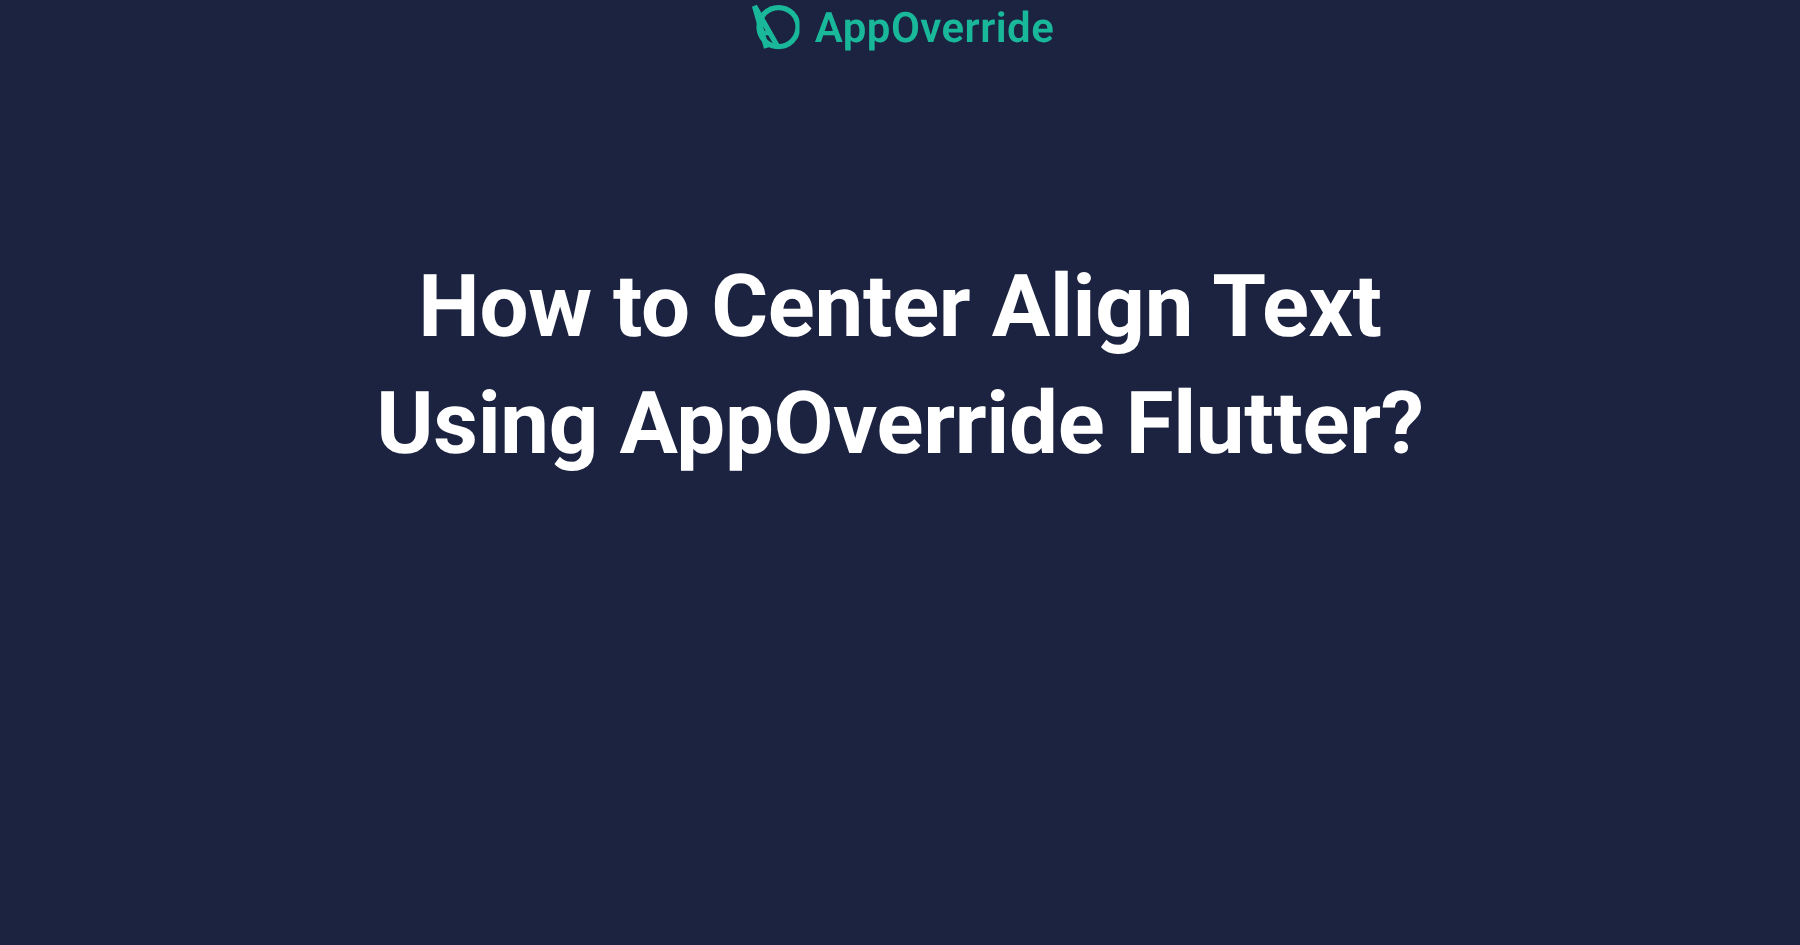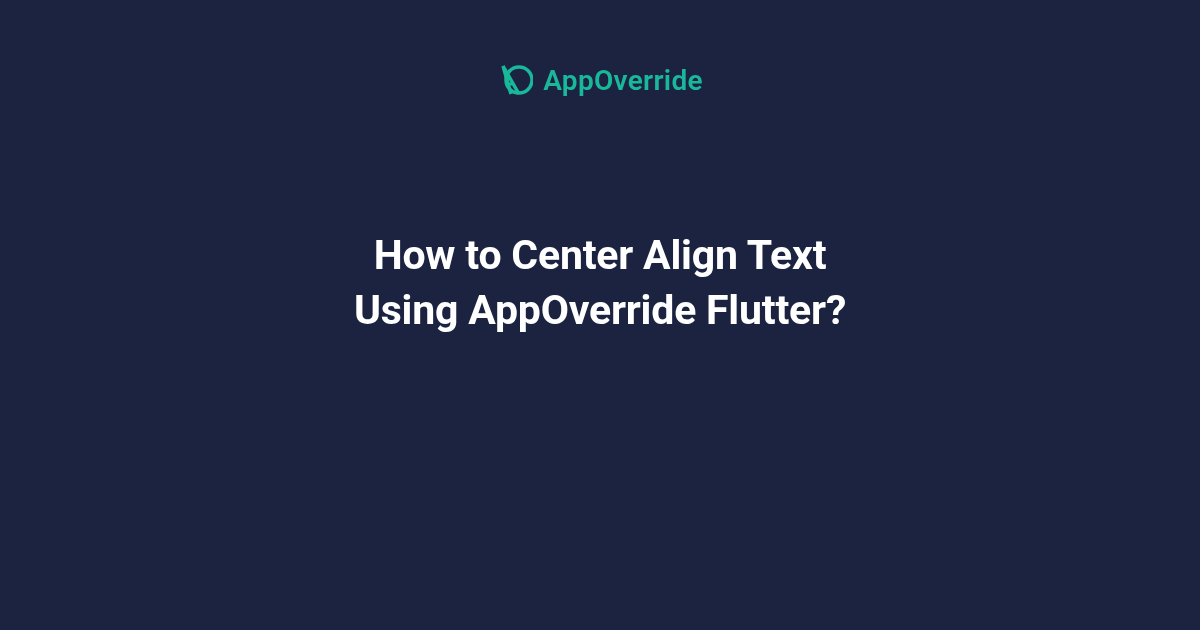--- a/index.html
+++ b/index.html
@@ -13,42 +13,41 @@
       background-color: #1b2341;
       font-family: -apple-system, BlinkMacSystemFont, 'Segoe UI', Roboto, Helvetica, Arial, sans-serif;
       display: flex;
       flex-direction: column;
       align-items: center;
       overflow: hidden;
     }
     .logo-container {
       display: flex;
       align-items: center;
-      margin-top: 62px;
       gap: 10px;
     }
     .logo-icon {
       width: 36px;
       height: 36px;
       position: relative;
     }
     .logo-text {
       color: #1ab89b;
       font-size: 28px;
       font-weight: 600;
       letter-spacing: 0.3px;
     }
     .heading-container {
       margin-top: 130px;
       text-align: center;
       padding: 0 40px;
     }
     .heading {
       color: #ffffff;
-      font-size: 41px;
+      font-size: 58px;
       font-weight: 700;
       line-height: 1.35;
       letter-spacing: -0.2px;
     }
   </style>
 </head>
 <body>
 
 <div class="logo-container">
   <span class="logo-icon">

